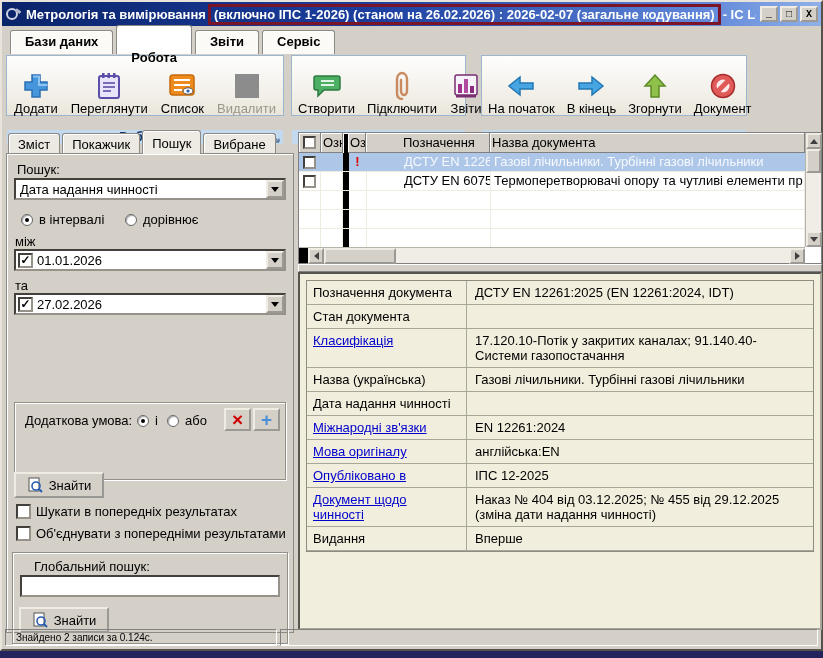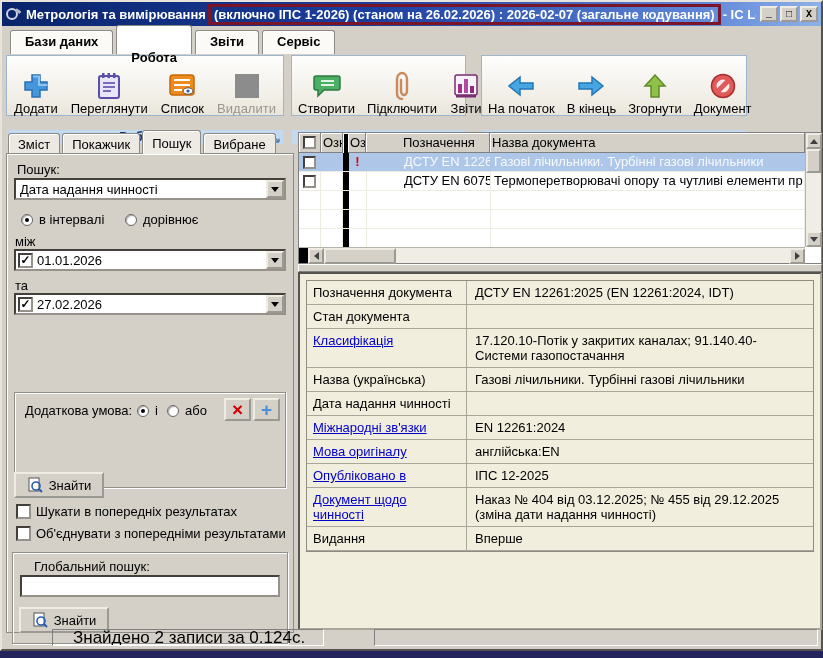--- a/index.html
+++ b/index.html
@@ -115,22 +115,22 @@
     background:#f2eedd; border:2px inset #aaa69a; padding:6px; }
   .dtable { border:1px solid #8e8c80; background:#f2eedd; }
   .drow { display:flex; border-bottom:1px solid #a8a698; }
   .drow:last-child { border-bottom:none; border-bottom:1px solid #a8a698;align-items:center; }
   .dlabel { width:160px; flex:0 0 auto; border-right:1px solid #a8a698; padding:4px 6px; }
   .dval { flex:1; padding:4px 8px; }
   .drow.link .dlabel { color:#0000cc; text-decoration:underline; }
 
   
   .statusbar { position:absolute; left:2px; right:2px; bottom:2px; height:19px; display:flex; gap:3px; padding:1px 1px; }
-  .ssec { border:1px solid; border-color:#808080 #fff #fff #808080; padding:1px 20px; font-size:17px;
-    display:flex; align-items:center; white-space:nowrap; overflow:hidden;margin-left:47px; }
+  .ssec { border:1px solid; border-color:#808080 #fff #fff #808080; padding:1px 10px; font-size:10px;
+    display:flex; align-items:center; white-space:nowrap; overflow:hidden; }
   .ssec.s1 { width:272px; flex:0 0 auto; }
   .ssec.s2 { flex:1; }
 
   svg { display:block; }
 </style>
 </head>
 <body>
 
 <div class="window">
 
@@ -350,21 +350,21 @@
 
       <span class="flabel" style="left:8px; top:124px">та</span>
       <div class="combo" style="left:7px; top:139px; width:272px">
         <span class="chk">✓</span>
         <span class="ctext">27.02.2026</span>
         <span class="cbtn">
             <span class="arrow-down"></span>
           </span>
       </div>
 
-      <div class="groupbox" style="left:7px; top:238px; width:272px; height:96px">
+      <div class="groupbox" style="left:7px; top:248px; width:272px; height:78px">
         <span class="flabel" style="left:10px; top:10px">Додаткова умова:</span>
         <div class="radio-row" style="left:122px; top:10px">
           <span class="radio on"></span>
           <span>і</span>
         </div>
         <div class="radio-row" style="left:152px; top:10px">
           <span class="radio"></span>
           <span>або</span>
         </div>
         <span class="sqbtn" style="position:absolute; right:34px; top:5px; color:#d00000; font-size:19px">

